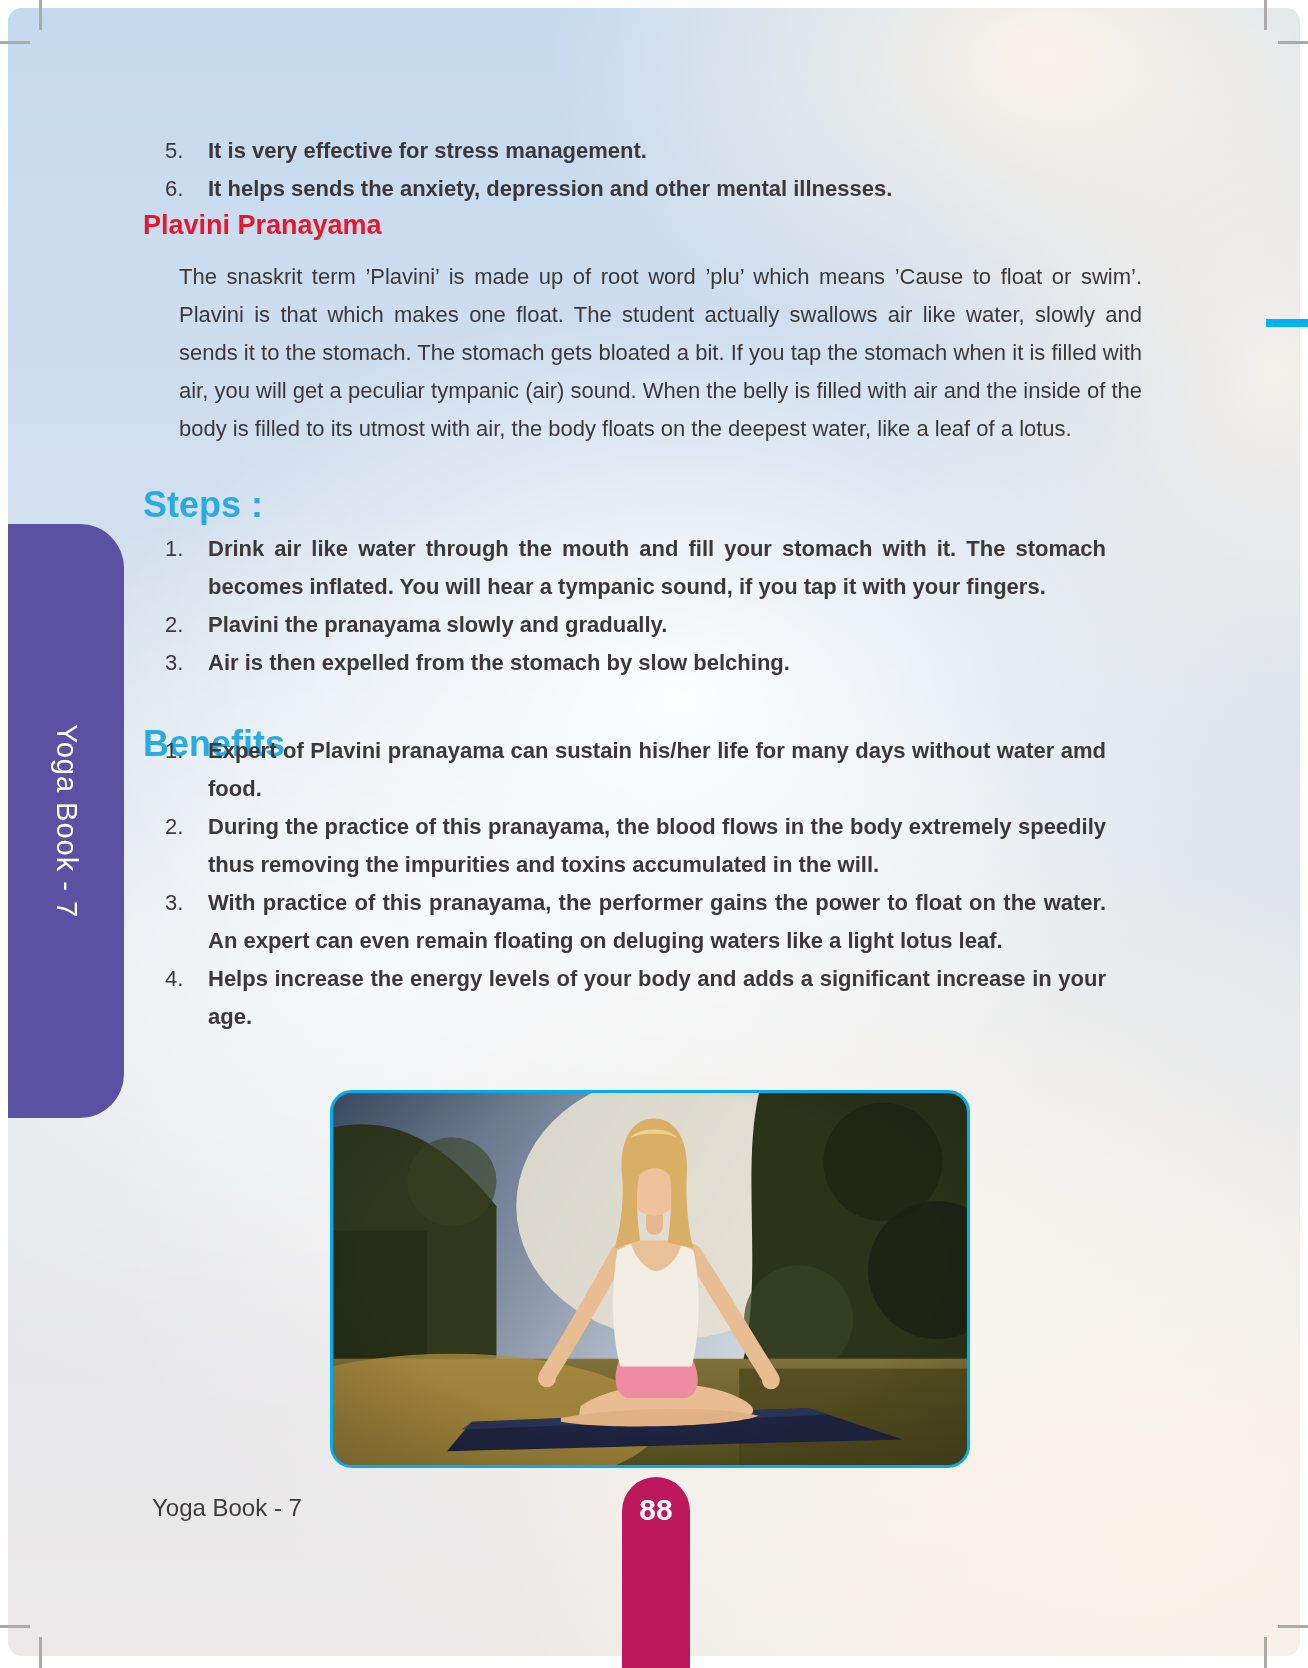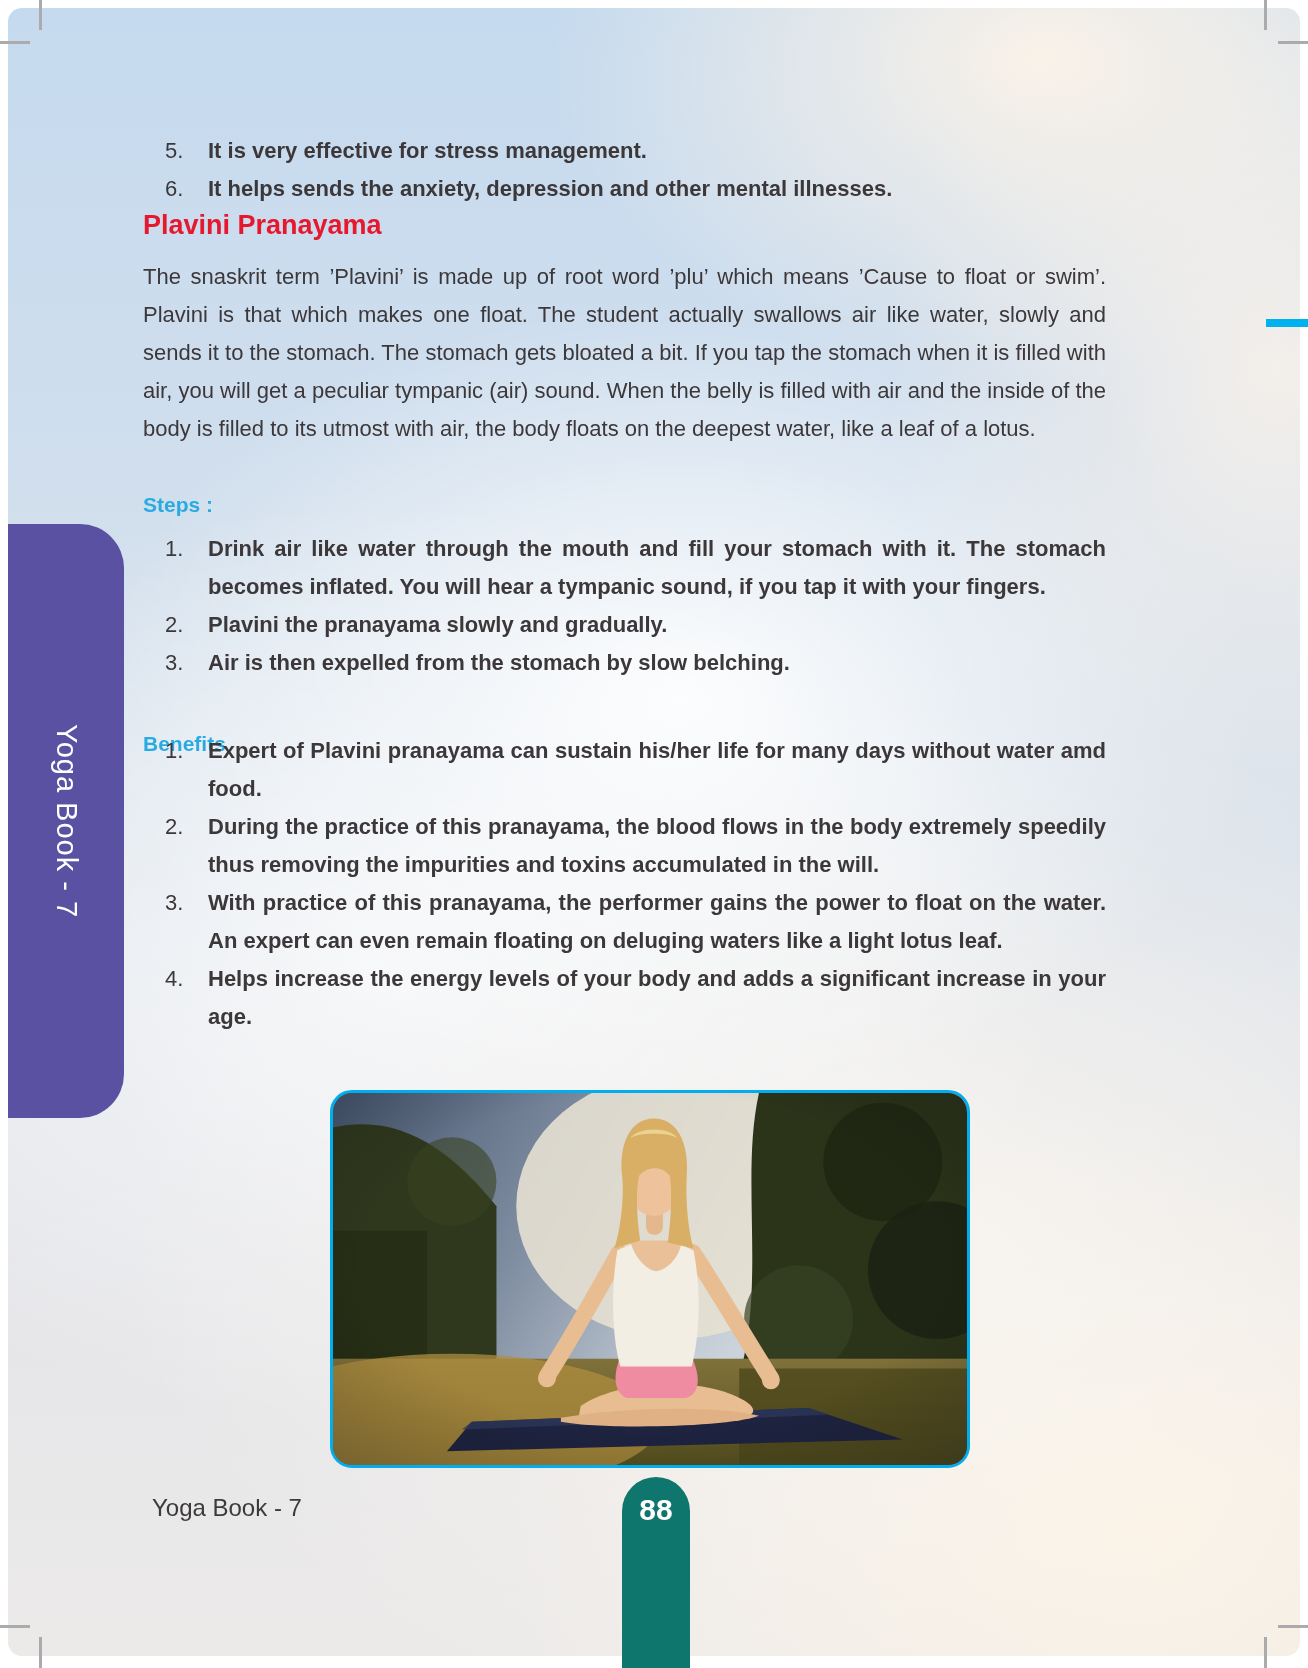--- a/index.html
+++ b/index.html
@@ -34,38 +34,38 @@
   }
   .side-tab span{
     writing-mode:vertical-rl;
     color:#ffffff;font-size:29px;letter-spacing:1px;white-space:nowrap;
   }
   
   .content-block{position:absolute;left:143px;width:963px;color:#3c383a;}
   .body-text{font-size:22px;line-height:38px;}
   h2{margin:0;font-weight:bold;line-height:34px;}
   .h-red{color:#e6182d;font-size:27px;}
-  .h-cyan{color:#29abe2;font-size:21px;}
+  .h-cyan{color:#29abe2;font-size:36px;}
   p.para{margin:0;text-align:justify;}
   ol.plain{list-style:none;margin:0;padding:0;}
   ol.plain li{display:flex;}
   ol.plain .num{flex:0 0 65px;box-sizing:border-box;padding-left:22px;}
   ol.plain .itxt{flex:1;text-align:justify;font-weight:bold;}
   
   .photo{
     position:absolute;left:330px;top:1090px;width:640px;height:378px;
     border:3px solid #00aeef;border-radius:22px;overflow:hidden;
     box-sizing:border-box;background:#6b7a8d;
   }
   .photo svg{display:block;width:100%;height:100%;}
   
   .footer-label{position:absolute;left:152px;top:1494px;font-size:24px;color:#3d3a3c;}
   .ribbon{
     position:absolute;left:622px;top:1477px;width:68px;height:191px;
-    background:#0f766e;border-radius:34px 34px 0 0;
+    background:#be185d;border-radius:34px 34px 0 0;
     display:flex;justify-content:center;align-items:flex-start;
   }
   .ribbon span{color:#ffffff;font-size:30px;font-weight:bold;margin-top:16px;}
 </style>
 </head>
 <body>
 
 <div class="page"></div>
 
 <div class="mark" style="left:39px;top:0;width:3px;height:30px;"></div>
@@ -92,21 +92,21 @@
     <li>
       <span class="num">6.</span>
       <span class="itxt">It helps sends the anxiety, depression and other mental illnesses.</span>
     </li>
   </ol>
 </div>
 
 <div class="content-block" style="top:208px;">
   <h2 class="h-red">Plavini Pranayama</h2>
 </div>
-<div class="content-block body-text" style="top:258px;">
+<div class="content-block body-text" style="top:258px;margin-left:36px;">
   <p class="para">The snaskrit term ’Plavini’ is made up of root word ’plu’ which means ’Cause to float or swim’. Plavini is that which makes one float. The student actually swallows air like water, slowly and sends it to the stomach. The stomach gets bloated a bit. If you tap the stomach when it is filled with air, you will get a peculiar tympanic (air) sound. When the belly is filled with air and the inside of the body is filled to its utmost with air, the body floats on the deepest water, like a leaf of a lotus.</p>
 </div>
 
 <div class="content-block" style="top:488px;">
   <h2 class="h-cyan">Steps :</h2>
 </div>
 <div class="content-block body-text" style="top:530px;">
   <ol class="plain">
     <li>
       <span class="num">1.</span>

